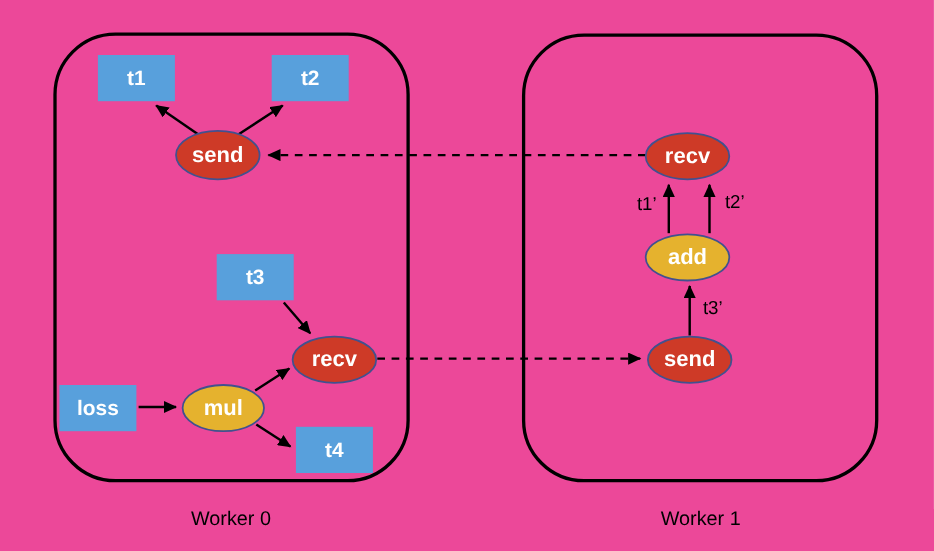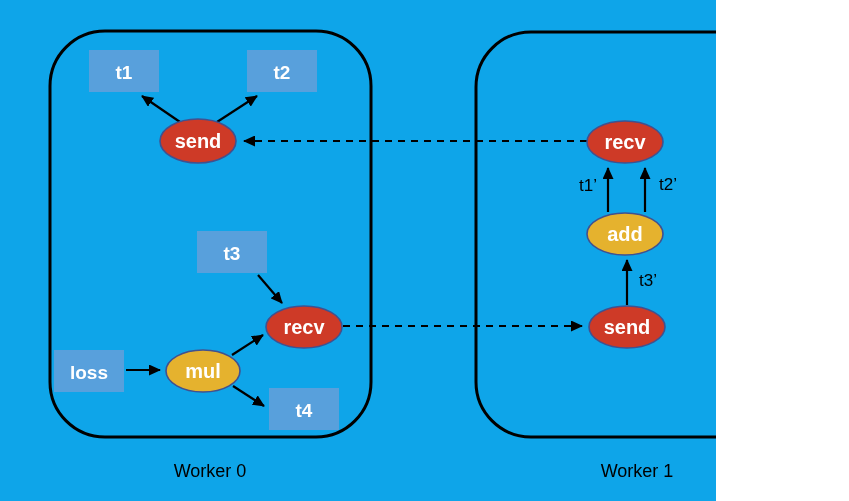--- a/index.html
+++ b/index.html
@@ -3,23 +3,23 @@
 <meta charset="utf-8">
 <style>
   html, body {
     margin: 0;
     padding: 0;
     background: #ffffff;
     font-family: "Liberation Sans", sans-serif;
   }
   .canvas {
     position: relative;
-    width: 716px;
+    width: 849px;
     height: 501px;
-    background: #0ea5e9;
+    background: #ec4899;
     overflow: hidden;
     text-align: center;
   }
   svg { display: block; }
   .worker-box {
     fill: none;
     stroke: #000000;
     stroke-width: 3;
   }
   .edge {

